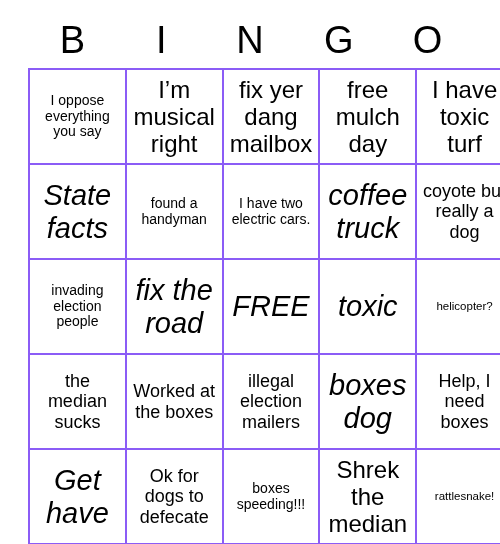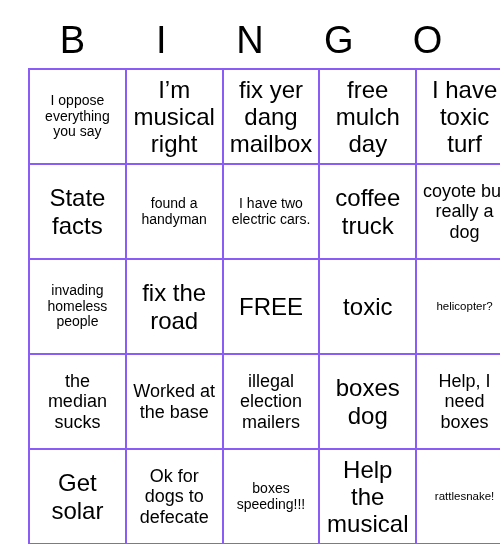--- a/index.html
+++ b/index.html
@@ -48,21 +48,21 @@
     vertical-align: middle;
     padding: 2px 3px;
     line-height: 1.13;
     overflow: hidden;
     word-wrap: break-word;
   }
   .sz-xs { font-size: 11.5px; }
   .sz-s  { font-size: 14px; }
   .sz-m  { font-size: 18px; }
   .sz-l  { font-size: 24px; }
-  .sz-xl { font-size: 24px; }
+  .sz-xl { font-size: 29px; font-style: italic; }
 </style>
 </head>
 <body>
 
 <div id="bingo-card">
 
   <div id="bingo-header">
     <div class="hdr-letter">B</div>
     <div class="hdr-letter">I</div>
     <div class="hdr-letter">N</div>
@@ -80,36 +80,36 @@
         <td class="sz-l">I have toxic turf</td>
       </tr>
       <tr>
         <td class="sz-xl">State facts</td>
         <td class="sz-s">found a handyman</td>
         <td class="sz-s">I have two electric cars.</td>
         <td class="sz-xl">coffee truck</td>
         <td class="sz-m">coyote but really a dog</td>
       </tr>
       <tr>
-        <td class="sz-s">invading homeless people</td>
+        <td class="sz-s">invading election people</td>
         <td class="sz-xl">fix the road</td>
         <td class="sz-xl">FREE</td>
         <td class="sz-xl">toxic</td>
         <td class="sz-xs">helicopter?</td>
       </tr>
       <tr>
         <td class="sz-m">the median sucks</td>
-        <td class="sz-m">Worked at the base</td>
+        <td class="sz-m">Worked at the boxes</td>
         <td class="sz-m">illegal election mailers</td>
         <td class="sz-xl">boxes dog</td>
         <td class="sz-m">Help, I need boxes</td>
       </tr>
       <tr>
-        <td class="sz-xl">Get solar</td>
+        <td class="sz-xl">Get have</td>
         <td class="sz-m">Ok for dogs to defecate</td>
         <td class="sz-s">boxes speeding!!!</td>
-        <td class="sz-l">Help the musical</td>
+        <td class="sz-l">Shrek the median</td>
         <td class="sz-xs">rattlesnake!</td>
       </tr>
     </tbody>
   </table>
 
 </div>
 
 </body></html>

